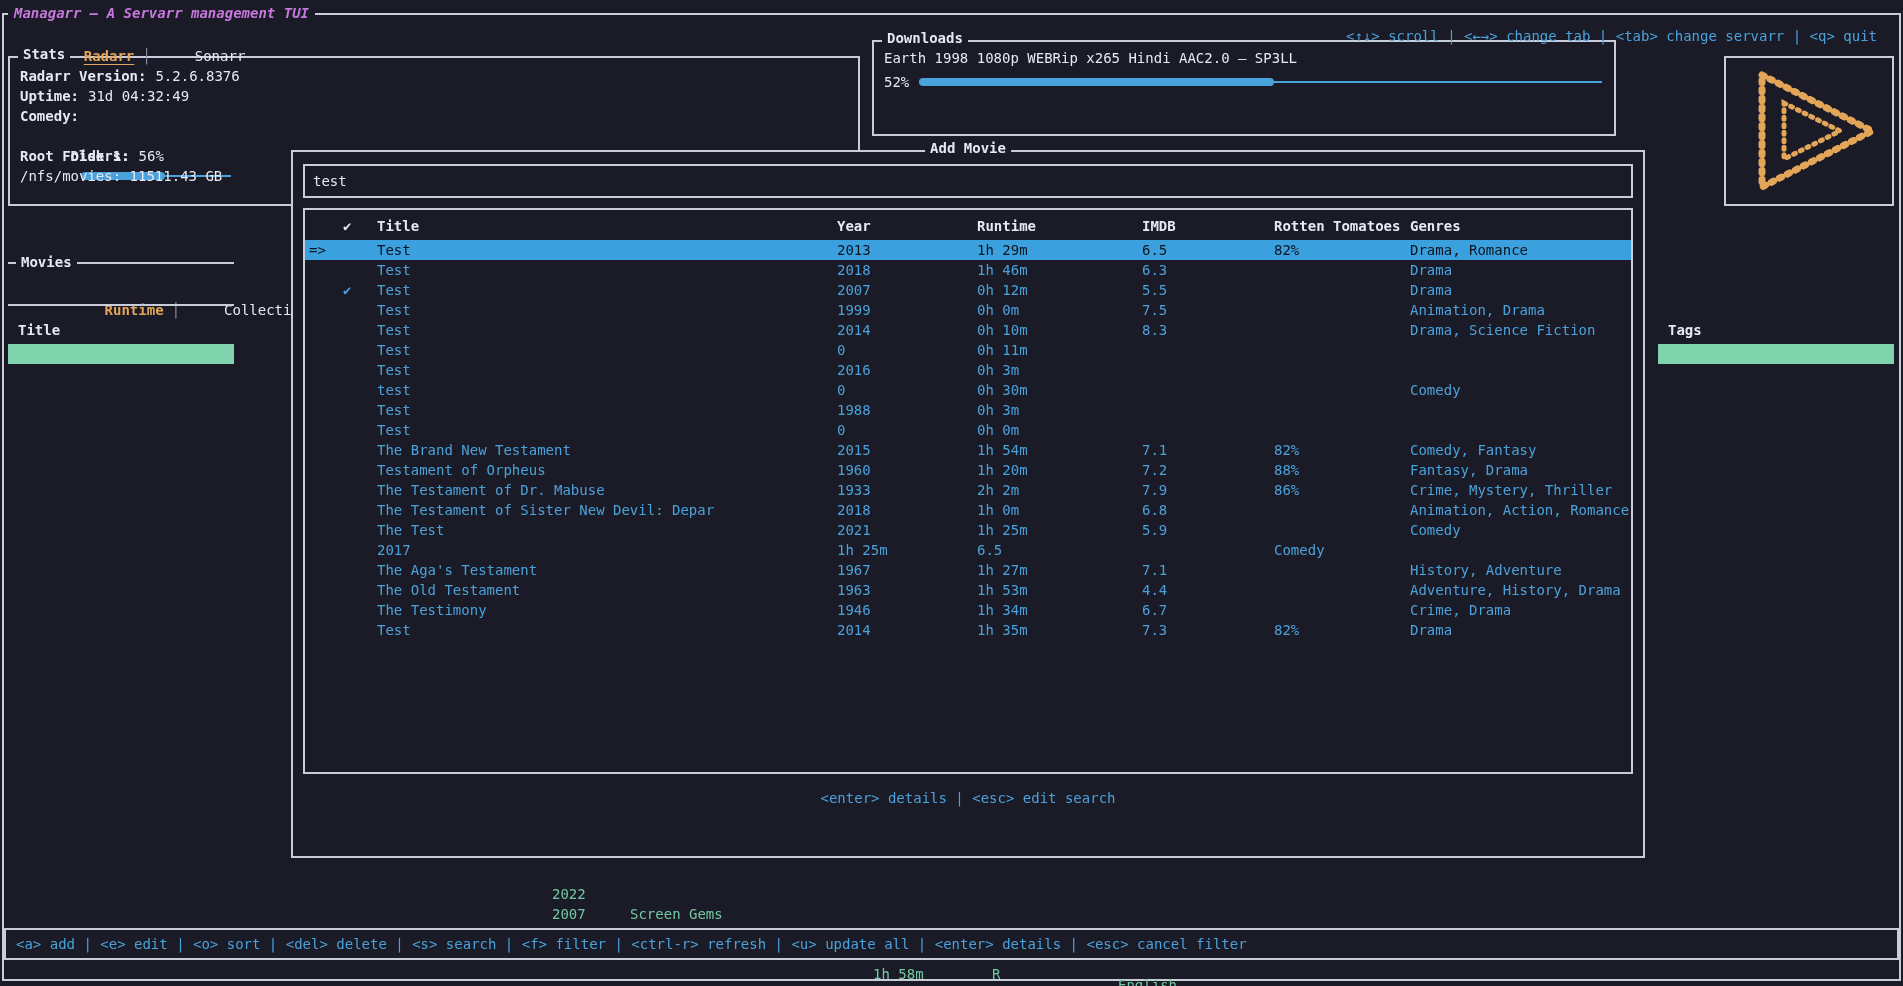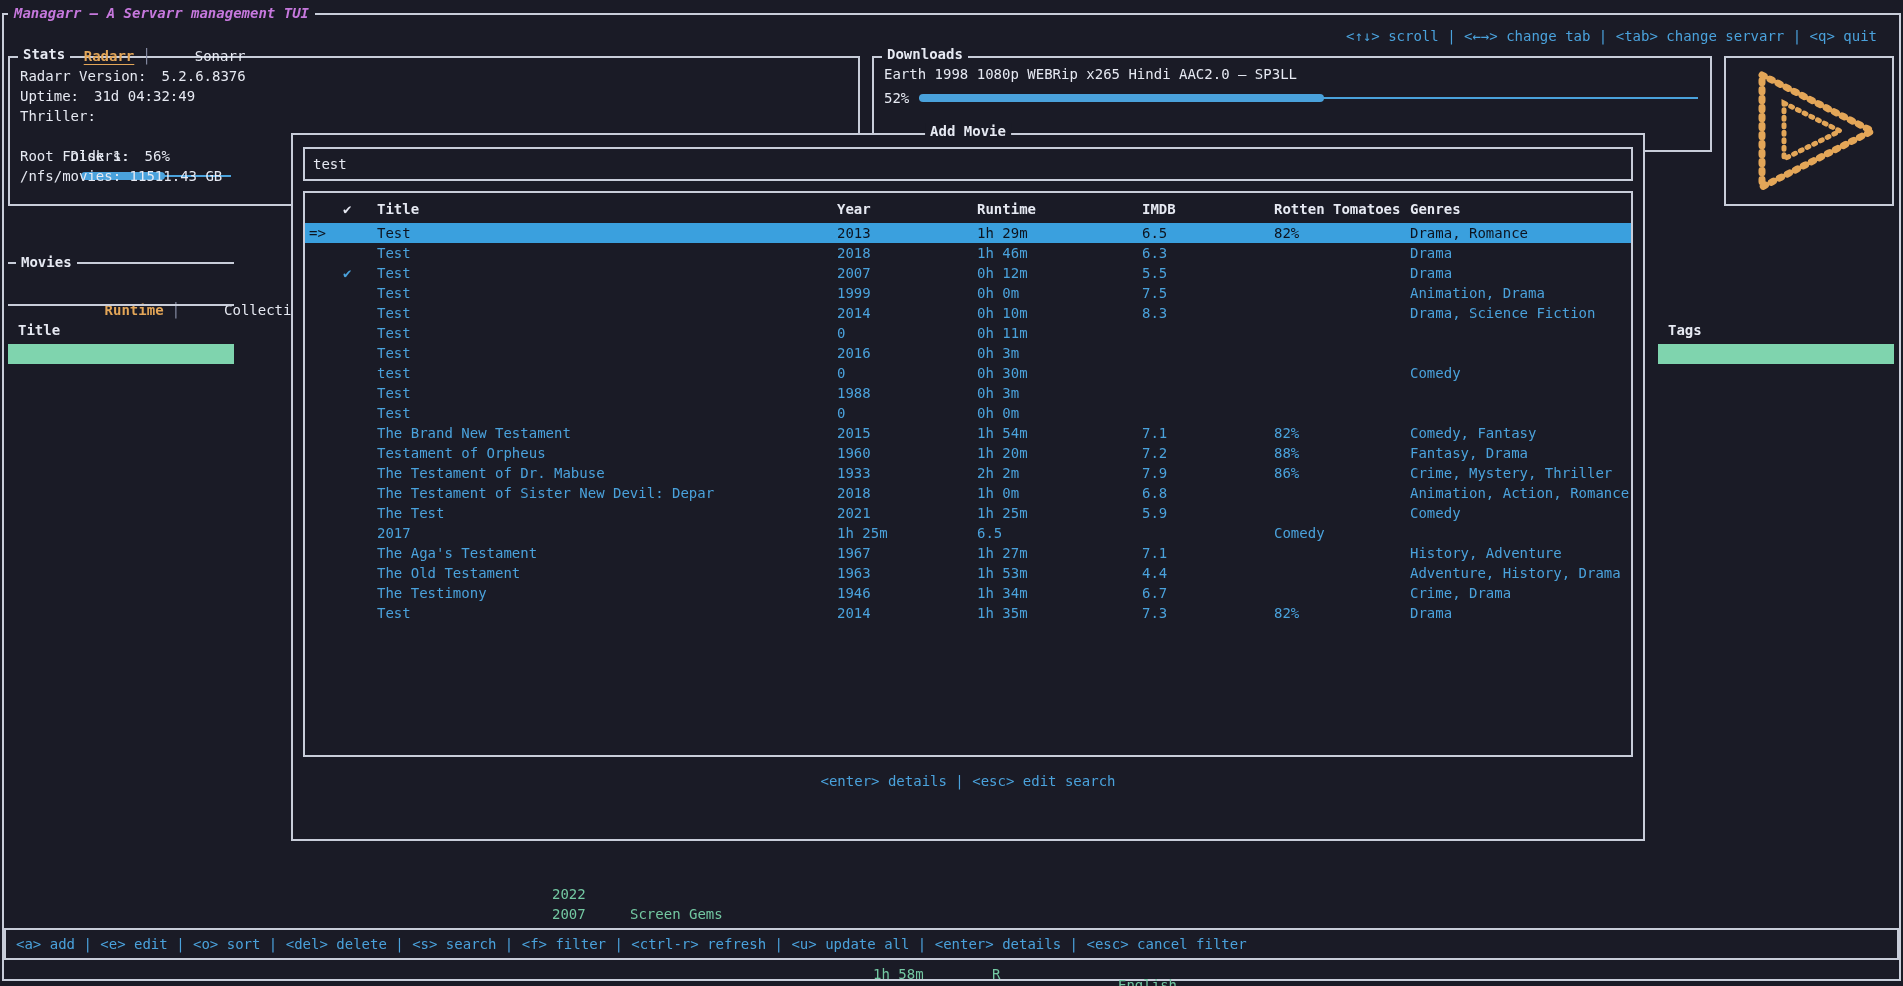--- a/index.html
+++ b/index.html
@@ -28,30 +28,30 @@
   .tab{cursor:default;padding-left:36px;}
   .tab-active{color:var(--orange);font-weight:bold;text-decoration:underline;text-underline-offset:3px;}
   .tab-sep{color:#8a90a8;margin:0 8px;}
   .top-keybinds{position:absolute;right:26px;top:26px;height:20px;line-height:20px;color:var(--blue);white-space:pre;z-index:3;}
 
   .box{position:absolute;border:2px solid var(--border);background:var(--bg);}
   .box-title{position:absolute;top:-12px;left:8px;background:var(--bg);padding:0 5px;font-weight:bold;white-space:pre;}
   .box-title-center{position:absolute;top:-12px;left:50%;transform:translateX(-50%);background:var(--bg);padding:0 5px;font-weight:bold;white-space:pre;}
 
   .line{position:absolute;left:10px;height:20px;line-height:20px;white-space:pre;}
-  .lbl{font-weight:normal;margin-right:15px;}
+  .lbl{font-weight:bold;margin-right:9px;}
 
   .bar{position:relative;display:inline-block;height:20px;vertical-align:top;}
   .bar-track{position:absolute;top:9px;left:0;right:0;height:2px;background:var(--blue);}
   .bar-fill{position:absolute;top:6px;left:0;height:8px;background:var(--blue);border-radius:4px;}
 
   
   .stats-box{left:8px;top:56px;width:852px;height:150px;}
   
-  .downloads-box{left:872px;top:56px;width:840px;height:96px;}
+  .downloads-box{left:872px;top:40px;width:744px;height:96px;}
   .dl-line{position:absolute;left:10px;right:12px;height:20px;line-height:20px;display:flex;align-items:stretch;gap:10px;white-space:pre;}
   .dl-line .bar{flex:1;}
   
   .logo-box{left:1724px;top:56px;width:170px;height:150px;display:flex;align-items:center;justify-content:center;}
 
   
   .movies-panel{position:absolute;left:8px;top:262px;width:226px;height:664px;border-top:2px solid var(--border);}
   .tabs-row{position:absolute;top:16px;left:10px;height:20px;line-height:20px;white-space:pre;}
   .tabs-underline{position:absolute;top:40px;left:0;width:100%;height:2px;background:var(--border);}
   .col-header{position:absolute;top:56px;left:10px;height:20px;line-height:20px;font-weight:bold;}
@@ -62,21 +62,21 @@
 
   
   .tags-header{position:absolute;left:1668px;top:320px;height:20px;line-height:20px;font-weight:bold;}
   .tags-cell{position:absolute;left:1658px;top:344px;width:236px;height:20px;background:var(--teal-hl);}
   .lib-frag{position:absolute;left:0;width:1903px;height:20px;line-height:20px;color:var(--teal);white-space:pre;padding-left:32px;}
   .lib-frag span{position:absolute;height:20px;line-height:20px;}
   .lf-year{left:552px;} .lf-studio{left:630px;} .lf-runtime{left:873px;} .lf-cert{left:992px;}
   .lf-lang{left:1118px;margin-top:11px;} .lf-size{left:1233px;}
 
   
-  .modal{left:291px;top:133px;width:1354px;height:708px;z-index:5;}
+  .modal{left:291px;top:150px;width:1354px;height:708px;z-index:5;}
   .search-box{position:absolute;left:10px;right:10px;top:12px;height:34px;border:2px solid var(--border);}
   .search-input{width:100%;height:100%;background:transparent;border:none;outline:none;
     color:var(--text);font:inherit;padding:0 8px;}
   .results-box{position:absolute;left:10px;right:10px;top:56px;height:566px;border:2px solid var(--border);overflow:hidden;}
   .t-grid{display:grid;grid-template-columns:34px 34px 460px 140px 165px 132px 136px 1fr;
     height:20px;line-height:20px;padding:0 4px;white-space:pre;}
   .t-grid>span{overflow:visible;}
   .t-head{position:absolute;top:6px;left:0;right:0;font-weight:bold;}
   .t-rows{position:absolute;top:30px;left:0;right:0;}
   .t-row{color:var(--blue);}
@@ -97,21 +97,21 @@
 
   <div class="tab-bar">
     <span class="tab tab-active">Radarr</span><span class="tab-sep">│</span><span class="tab">Sonarr</span>
   </div>
   <span class="top-keybinds">&lt;↑↓&gt; scroll | &lt;←→&gt; change tab | &lt;tab&gt; change servarr | &lt;q&gt; quit</span>
 
   <div class="box stats-box">
     <span class="box-title">Stats</span>
     <div class="line" style="top:8px"><span class="lbl">Radarr Version:</span><span>5.2.6.8376</span></div>
     <div class="line" style="top:28px"><span class="lbl">Uptime:</span><span>31d 04:32:49</span></div>
-    <div class="line" style="top:48px"><span class="lbl">Thriller:</span></div>
+    <div class="line" style="top:48px"><span class="lbl">Comedy:</span></div>
     <div class="line" style="top:68px">
       <span class="lbl">Disk 1:</span><span>56%</span>
       <span class="bar" style="width:150px;margin-left:10px">
         <span class="bar-track"></span>
         <span class="bar-fill" style="width: 56%;"></span>
       </span>
     </div>
     <div class="line" style="top:88px"><span class="lbl">Root Folders:</span></div>
     <div class="line" style="top:108px">/nfs/movies: 11511.43 GB</div>
   </div>

